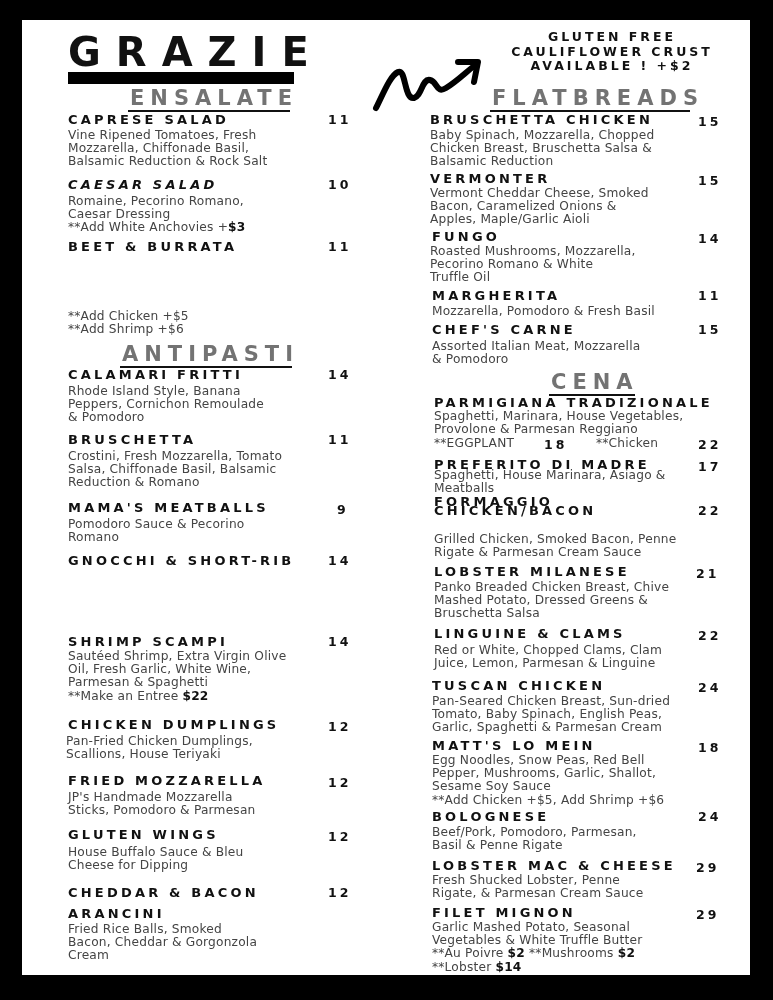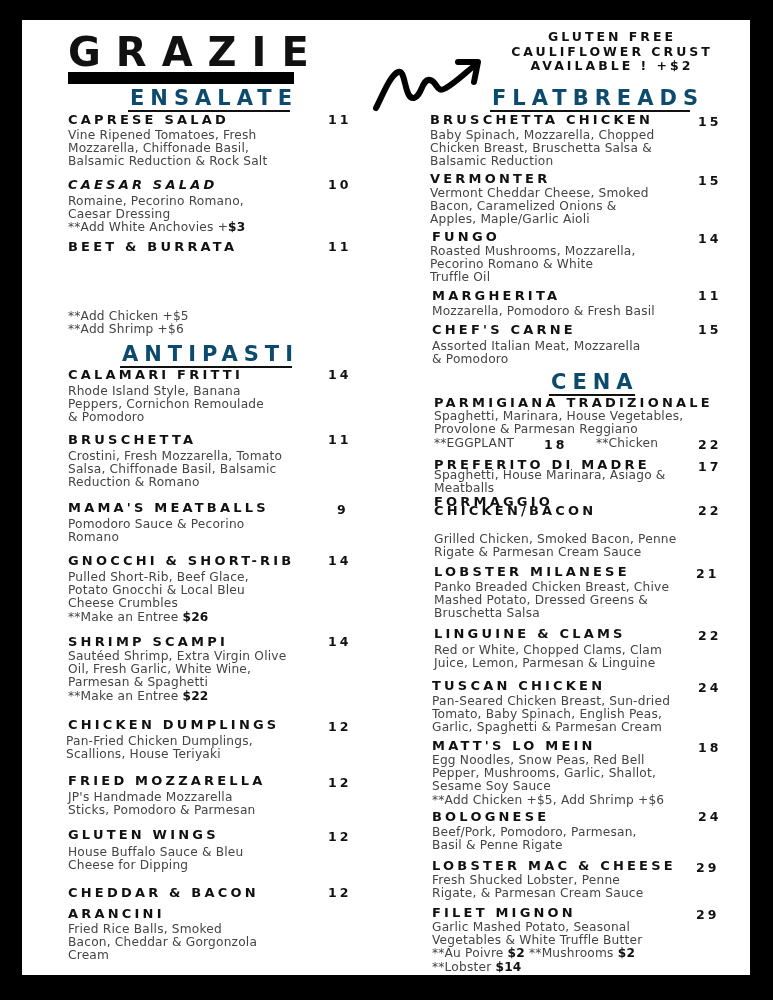--- a/index.html
+++ b/index.html
@@ -2,21 +2,21 @@
 <html><head>
 <meta charset="utf-8">
 <style>
   * { box-sizing: border-box; margin: 0; padding: 0; }
   html, body { width: 773px; height: 1000px; background: #000; overflow: hidden; }
   body { position: relative; font-family: "DejaVu Sans", sans-serif; color: #222; }
   .page { position: absolute; left: 22px; top: 20px; width: 728px; height: 955px; background: #fff; }
   .abs { position: absolute; }
   .title { font-family: "DejaVu Sans", sans-serif; font-weight: bold; font-size: 40px; letter-spacing: 15px; color: #111; left: 46px; top: 8px; line-height: 48px; }
   .title-bar { left: 46px; top: 52px; width: 226px; height: 12px; background: #000; }
-  .section-heading { font-weight: bold; font-size: 21px; letter-spacing: 6px; color: #0c4a6e; line-height: 24px; border-bottom: 2px solid #111; padding-bottom: 0; }
+  .section-heading { font-weight: bold; font-size: 21px; letter-spacing: 6px; color: #737373; line-height: 24px; border-bottom: 2px solid #111; padding-bottom: 0; }
   .item-name { font-weight: bold; font-size: 13px; letter-spacing: 3.2px; color: #111; line-height: 16px; white-space: nowrap; }
   .item-price { font-weight: bold; font-size: 12.5px; letter-spacing: 3px; color: #111; line-height: 16px; }
   .item-desc { font-size: 12.2px; color: #444; line-height: 13.2px; letter-spacing: 0.2px; white-space: nowrap; }
   .item-desc b { color: #111; }
   .gf { font-weight: bold; font-size: 12.5px; letter-spacing: 3px; color: #111; line-height: 14.5px; text-align: center; }
 </style>
 </head>
 <body>
 
 <div class="page">
@@ -81,26 +81,20 @@
 
   <div class="abs item-name" style="left:46px; top:480px;">MAMA'S MEATBALLS</div>
   <div class="abs item-price" style="left:315px; top:482px;">9</div>
   <div class="abs item-desc" style="left:46px; top:498px;">
     <div>Pomodoro Sauce &amp; Pecorino</div>
     <div>Romano</div>
   </div>
 
   <div class="abs item-name" style="left:46px; top:533px;">GNOCCHI &amp; SHORT-RIB</div>
   <div class="abs item-price" style="left:306px; top:533px;">14</div>
-  <div class="abs item-desc" style="left:46px; top:551px;">
-    <div>Pulled Short-Rib, Beef Glace,</div>
-    <div>Potato Gnocchi &amp; Local Bleu</div>
-    <div>Cheese Crumbles</div>
-    <div><span>**Make an Entree </span><b>$26</b></div>
-  </div>
 
   <div class="abs item-name" style="left:46px; top:614px;">SHRIMP SCAMPI</div>
   <div class="abs item-price" style="left:306px; top:614px;">14</div>
   <div class="abs item-desc" style="left:46px; top:630px;">
     <div>Sautéed Shrimp, Extra Virgin Olive</div>
     <div>Oil, Fresh Garlic, White Wine,</div>
     <div>Parmesan &amp; Spaghetti</div>
     <div><span>**Make an Entree </span><b>$22</b></div>
   </div>
 

